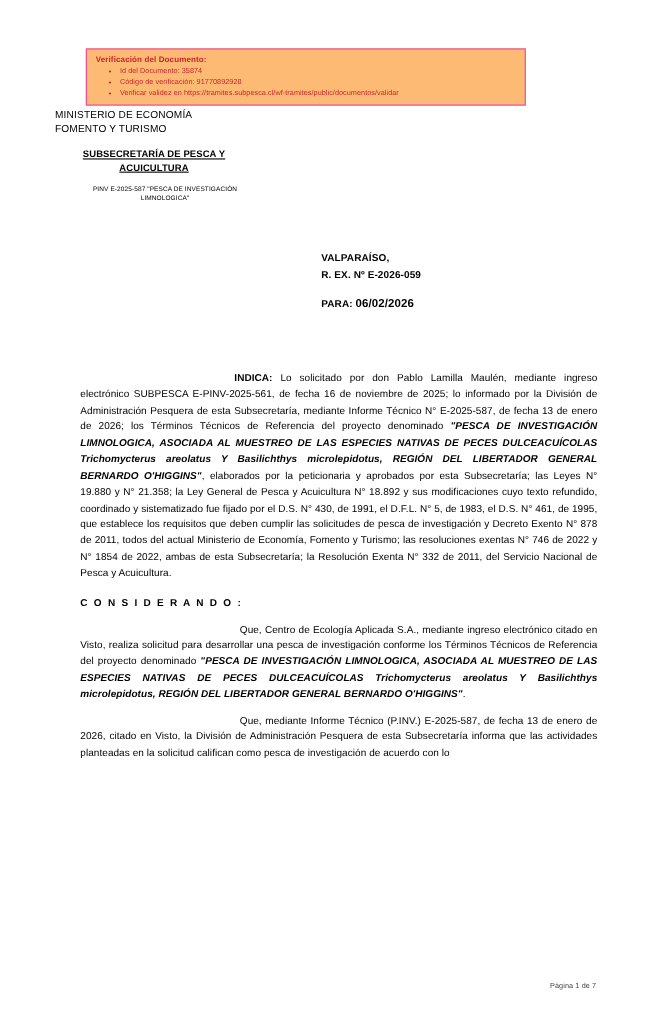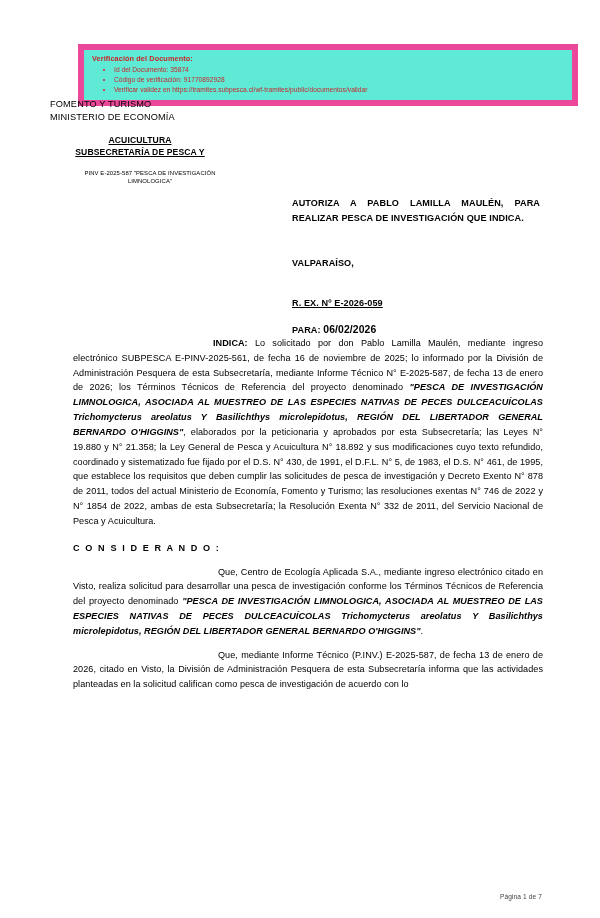--- a/index.html
+++ b/index.html
@@ -22,25 +22,25 @@
     height: 918px;
     box-sizing: border-box;
     padding: 0;
   }
 
   
   .verif-box {
     position: absolute;
     left: 78px;
     top: 44px;
-    width: 500px;
-    border: 6px solid #ec4899;
+    width: 400px;
+    border: 1px solid #ec4899;
     box-sizing: border-box;
     padding: 4px 6px 5px 8px;
-    background: #5eead4;
+    background: #fdba74;
   }
   .verif-title {
     font-size: 7.3px;
     font-weight: bold;
     color: #c8262c;
     margin: 0 0 2px 0;
     letter-spacing: 0.1px;
   }
   .verif-list {
     margin: 0;
@@ -103,25 +103,24 @@
     text-align: justify;
     letter-spacing: 0.1px;
   }
   .valpo {
     margin-top: 33px;
     font-size: 9.1px;
     font-weight: bold;
     letter-spacing: 0.1px;
   }
   .rex {
-    margin-top: 30px;
-    font-size: 9.1px;
-    font-weight: bold;
-    letter-spacing: 0.1px;
-    text-decoration: underline;
+    margin-top: 6px;
+    font-size: 9.1px;
+    font-weight: bold;
+    letter-spacing: 0.1px;
   }
   .fecha {
     margin-top: 16px;
     font-size: 9.1px;
     font-weight: bold;
     letter-spacing: 0.1px;
   }
   .fecha .fecha-val {
     font-size: 10.4px;
   }
@@ -180,34 +179,33 @@
   <div class="verif-box">
     <div class="verif-title">Verificación del Documento:</div>
     <ul class="verif-list">
       <li>Id del Documento: 35874</li>
       <li>Código de verificación: 91770892928</li>
       <li>Verificar validez en https://tramites.subpesca.cl/wf-tramites/public/documentos/validar</li>
     </ul>
   </div>
 
   <div class="letterhead">
+    <div class="lh-line">MINISTERIO DE ECONOMÍA</div>
     <div class="lh-line">FOMENTO Y TURISMO</div>
-    <div class="lh-line">MINISTERIO DE ECONOMÍA</div>
     <div class="lh-sub">
+      <div class="lh-sub-line">SUBSECRETARÍA DE PESCA Y</div>
       <div class="lh-sub-line">ACUICULTURA</div>
-      <div class="lh-sub-line">SUBSECRETARÍA DE PESCA Y</div>
     </div>
     <div class="lh-proj">
       <div>PINV E-2025-587 "PESCA DE INVESTIGACIÓN</div>
       <div>LIMNOLOGICA"</div>
     </div>
   </div>
 
   <div class="rightcol">
-    <div class="auth-block">AUTORIZA A PABLO LAMILLA MAULÉN, PARA REALIZAR PESCA DE INVESTIGACIÓN QUE INDICA.</div>
     <div class="valpo">VALPARAÍSO,</div>
     <div class="rex">R. EX. Nº E-2026-059</div>
     <div class="fecha">
       <span>PARA:</span>
       <span class="fecha-val">06/02/2026</span>
     </div>
   </div>
 
   <div class="body">
 

